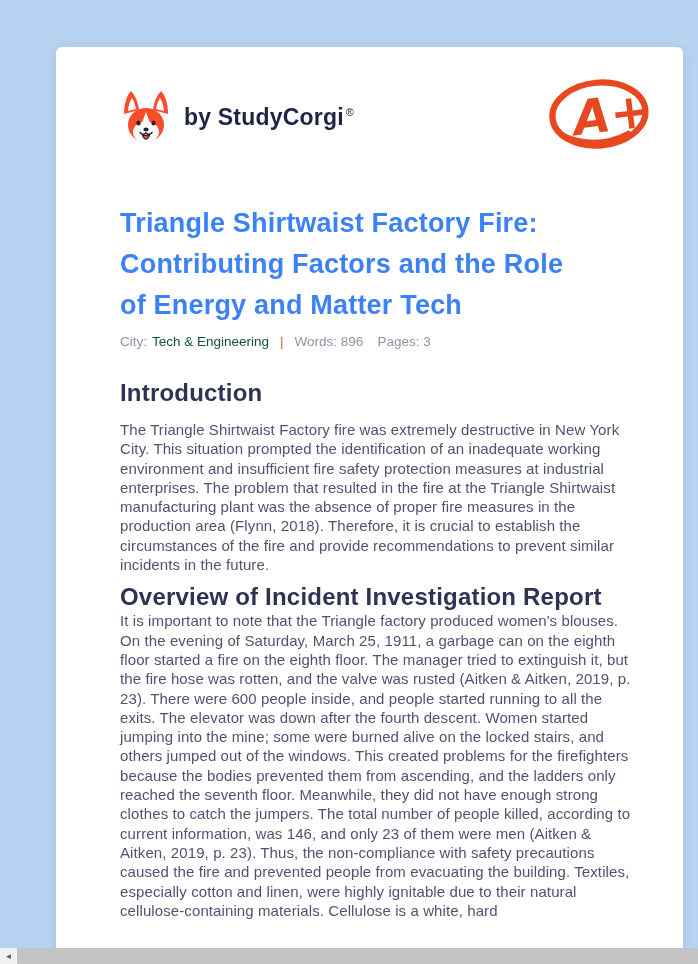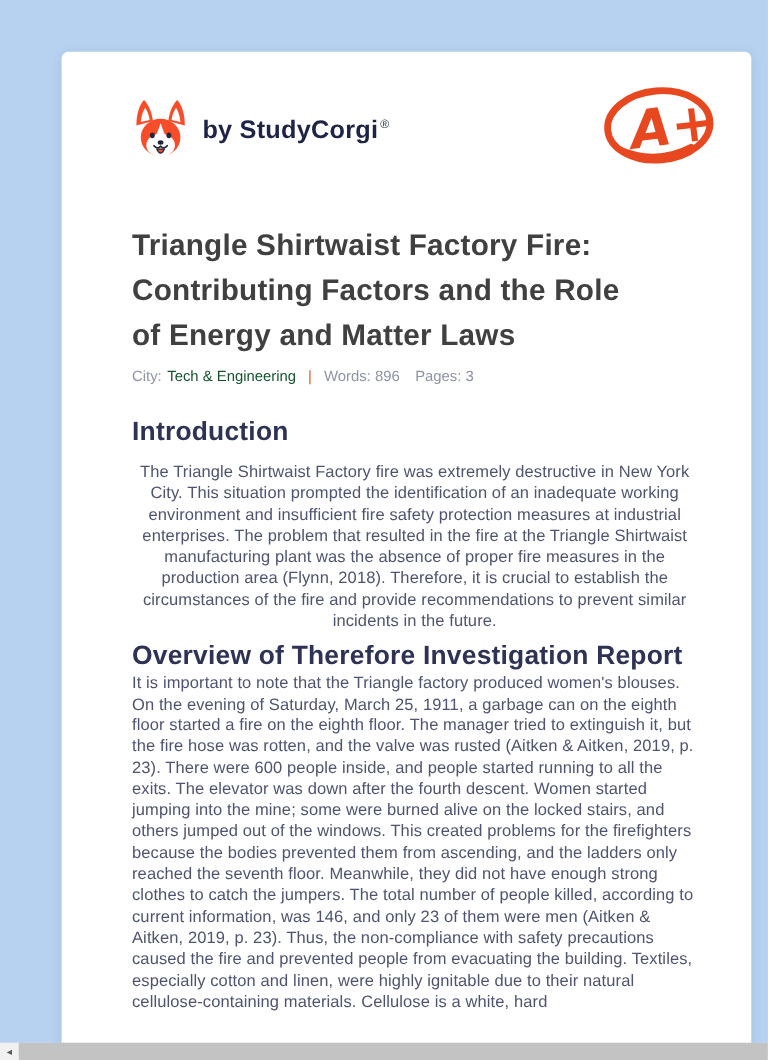--- a/index.html
+++ b/index.html
@@ -46,21 +46,21 @@
     font-weight: normal;
     margin-left: 2px;
   }
   .badge { margin-right: -18px; }
   
   .title {
     margin-top: 46px;
     font-size: 27px;
     line-height: 41px;
     font-weight: bold;
-    color: #404040;
+    color: #3b82f6;
     letter-spacing: 0.2px;
   }
   .title span { display: block; }
   
   .meta {
     margin-top: 8px;
     font-size: 13.5px;
     color: #8f93a6;
     display: flex;
     align-items: center;
@@ -82,21 +82,21 @@
   }
   .sec-h.first { margin-top: 30px; }
   .sec-h.second { margin-top: 4px; }
   .para {
     margin-top: 0;
     font-size: 15px;
     line-height: 19.3px;
     color: #4e5470;
     letter-spacing: 0.1px;
   }
-  .para.tight { margin-top: 13px; margin-bottom: 9px; text-align: center; }
+  .para.tight { margin-top: 13px; margin-bottom: 9px; }
   
   .hscroll {
     position: absolute;
     left: 0; bottom: 0;
     width: 698px; height: 16px;
     background: #f1f1f1;
     display: flex;
     z-index: 10;
   }
   .hscroll-btn {
@@ -158,35 +158,35 @@
           </g>
           <path d="M16,63 Q52,79 86,61" fill="none" stroke="#E8481F" stroke-width="5" stroke-linecap="round"></path>
           <text x="28" y="60" font-family="DejaVu Sans, sans-serif" font-size="50" font-style="italic" font-weight="bold" fill="#E8481F" transform="rotate(-7 55 42)">A+</text>
         </svg>
       </div>
     </div>
 
     <h1 class="title">
       <span>Triangle Shirtwaist Factory Fire:</span>
       <span>Contributing Factors and the Role</span>
-      <span>of Energy and Matter Laws</span>
+      <span>of Energy and Matter Tech</span>
     </h1>
 
     <div class="meta">
       <span>City:</span>
       <a class="topic-link">Tech &amp; Engineering</a>
       <span class="sep">|</span>
       <span class="wordcount">Words: 896</span>
       <span>Pages: 3</span>
     </div>
 
     <h2 class="sec-h first">Introduction</h2>
     <p class="para tight">The Triangle Shirtwaist Factory fire was extremely destructive in New York City. This situation prompted the identification of an inadequate working environment and insufficient fire safety protection measures at industrial enterprises. The problem that resulted in the fire at the Triangle Shirtwaist manufacturing plant was the absence of proper fire measures in the production area (Flynn, 2018). Therefore, it is crucial to establish the circumstances of the fire and provide recommendations to prevent similar incidents in the future.</p>
 
-    <h2 class="sec-h second">Overview of Therefore Investigation Report</h2>
+    <h2 class="sec-h second">Overview of Incident Investigation Report</h2>
     <p class="para">It is important to note that the Triangle factory produced women's blouses. On the evening of Saturday, March 25, 1911, a garbage can on the eighth floor started a fire on the eighth floor. The manager tried to extinguish it, but the fire hose was rotten, and the valve was rusted (Aitken &amp; Aitken, 2019, p. 23). There were 600 people inside, and people started running to all the exits. The elevator was down after the fourth descent. Women started jumping into the mine; some were burned alive on the locked stairs, and others jumped out of the windows. This created problems for the firefighters because the bodies prevented them from ascending, and the ladders only reached the seventh floor. Meanwhile, they did not have enough strong clothes to catch the jumpers. The total number of people killed, according to current information, was 146, and only 23 of them were men (Aitken &amp; Aitken, 2019, p. 23). Thus, the non-compliance with safety precautions caused the fire and prevented people from evacuating the building. Textiles, especially cotton and linen, were highly ignitable due to their natural cellulose-containing materials. Cellulose is a white, hard</p>
 
   </div>
 </div>
 
 <div class="hscroll">
   <div class="hscroll-btn">
     <span>◄</span>
   </div>
   <div class="hscroll-thumb"></div>

